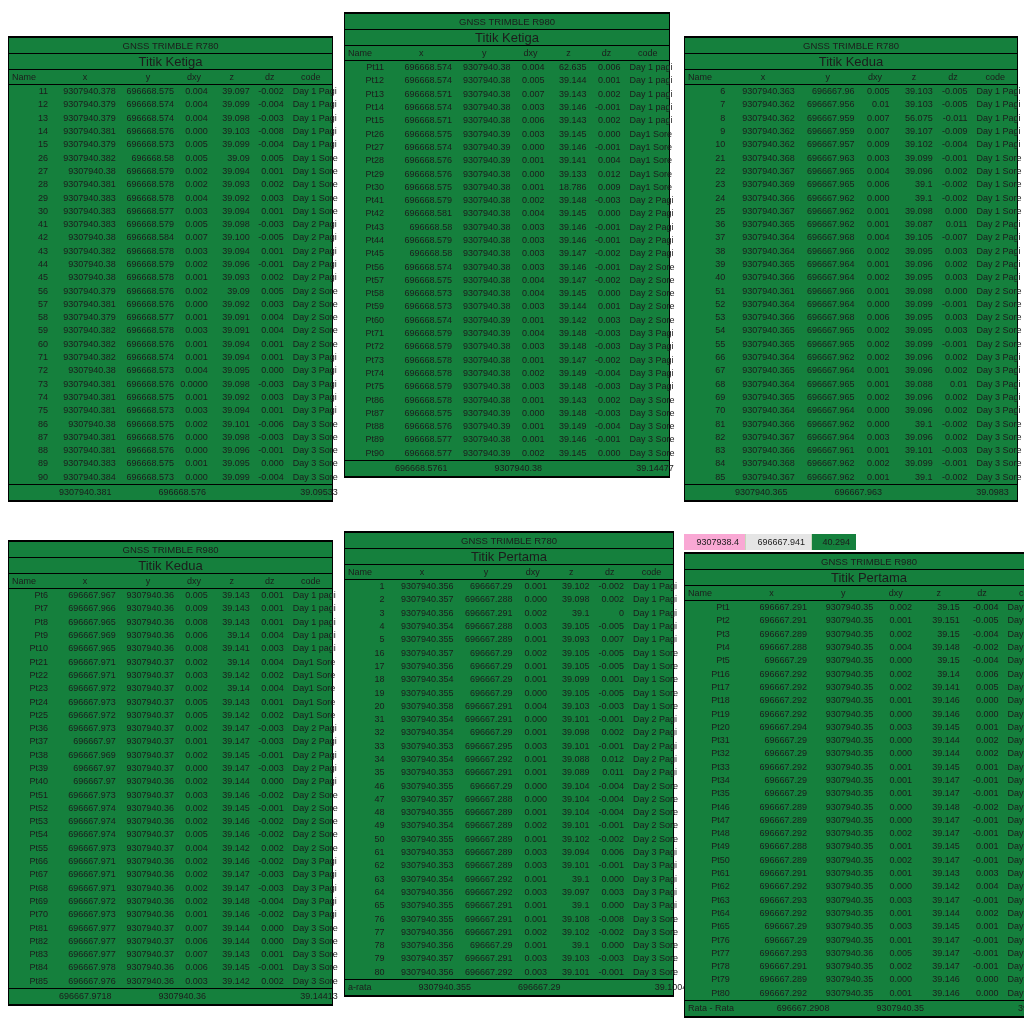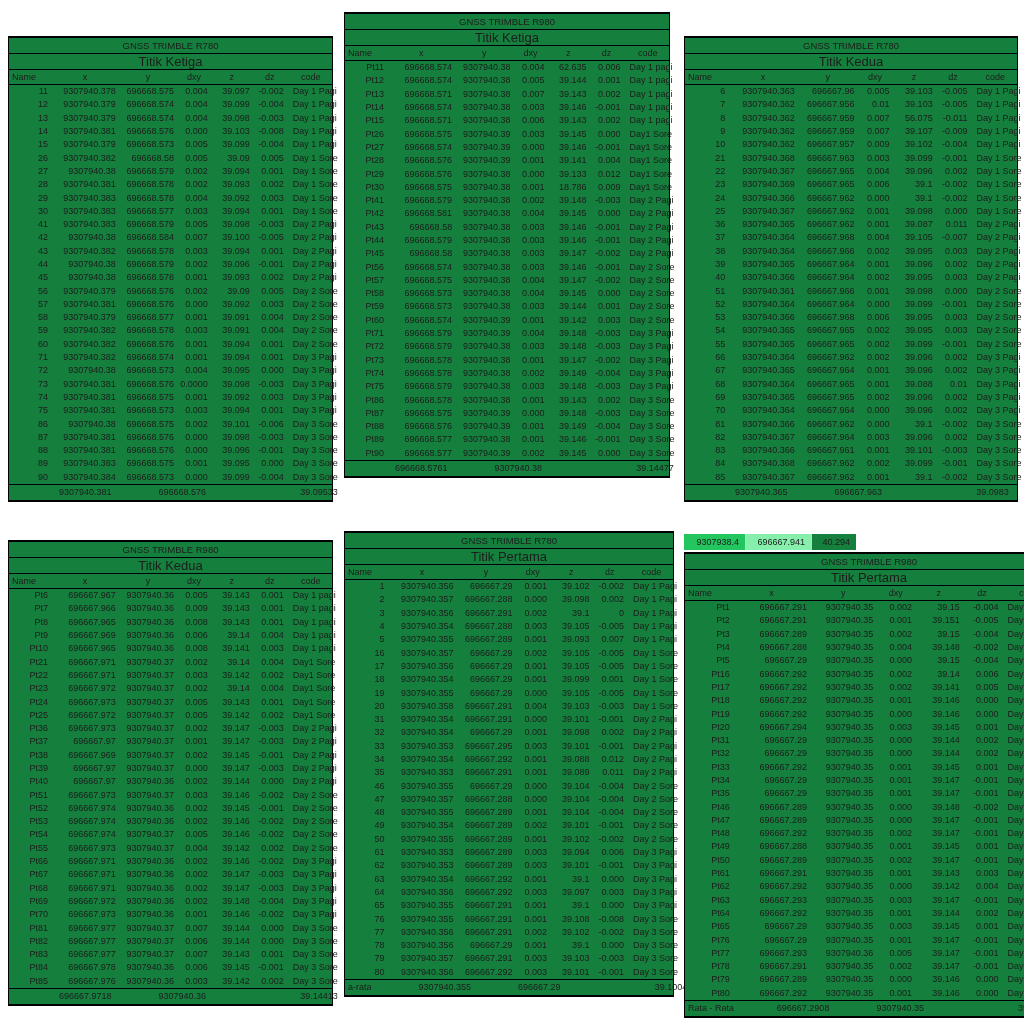--- a/index.html
+++ b/index.html
@@ -42,22 +42,22 @@
   .banner .bcell{
     display:flex;align-items:center;justify-content:flex-end;
     padding:0 6px;box-sizing:border-box;border-right:1px solid #c7d7bb;
   }
   .banner .bcell:last-child{border-right:none;}
 </style>
 </head>
 <body>
 
 <div class="banner">
-  <div class="bcell" style="width: 62px; background: #22c55e;">9307938.4</div>
-  <div class="bcell" style="width: 66px; background: #86efac;">696667.941</div>
+  <div class="bcell" style="width: 62px; background: #f9a8d4;">9307938.4</div>
+  <div class="bcell" style="width: 66px; background: #e5e5e5;">696667.941</div>
   <div class="bcell" style="width: 44px; background: #15803d;">40.294</div>
 </div>
 
 <div id="tblA" class="gtable">
     <div class="trow ttitle">GNSS TRIMBLE R780</div>
     <div class="trow tsub">Titik Ketiga</div>
     <div class="trow thead">
       <div class="cell c0">Name</div>
       <div class="cell c1">x</div>
       <div class="cell c2">y</div>

